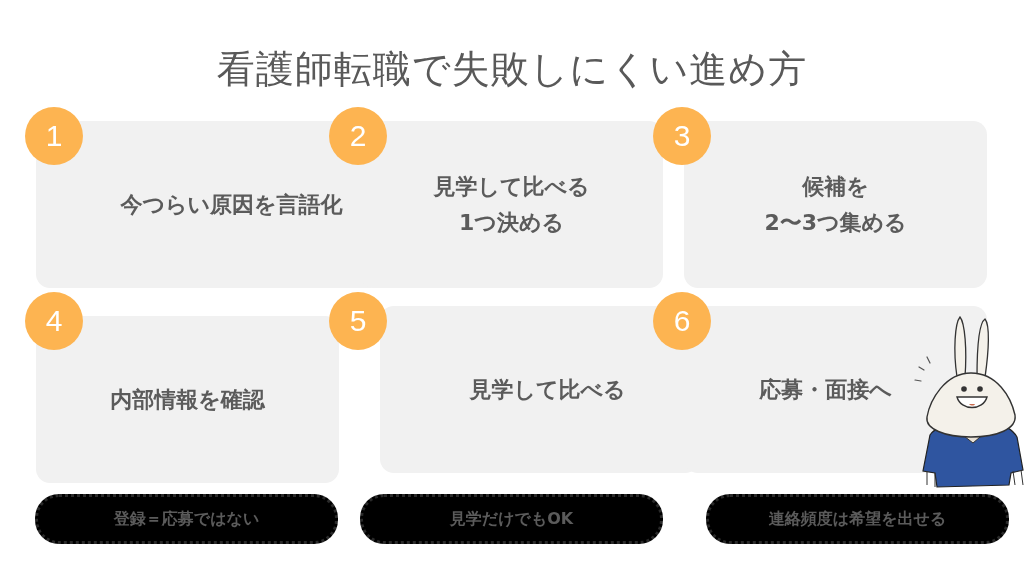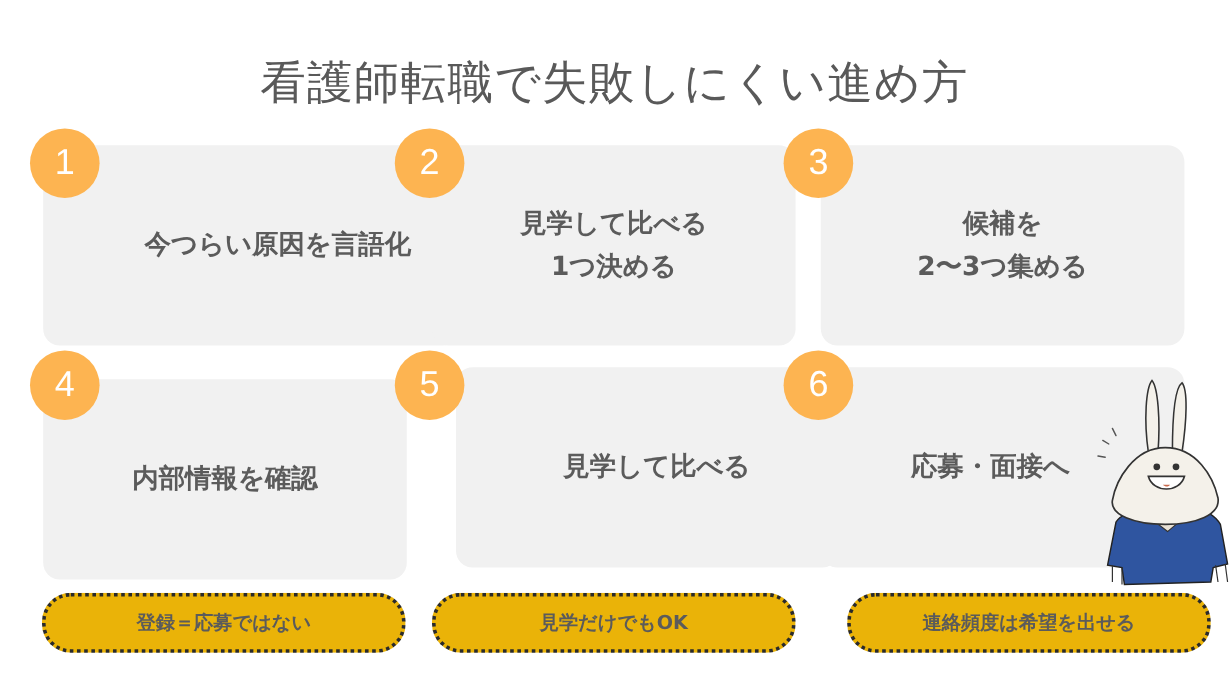--- a/index.html
+++ b/index.html
@@ -28,21 +28,21 @@
   .badge {
     position: absolute; width: 58px; height: 58px; border-radius: 50%;
     background: #fdb451; color: #ffffff;
     font-family: "Liberation Sans", sans-serif;
     font-size: 30px; font-weight: normal;
     display: flex; align-items: center; justify-content: center;
   }
   .pill {
     position: absolute; width: 297px; height: 44px;
     border: 3px dotted #2a2a2a; border-radius: 24px;
-    background: #eab308;
+    background: #000000;
     display: flex; align-items: center; justify-content: center;
     font-size: 16px; font-weight: bold; color: #5b5b5b;
   }
   .mascot { position: absolute; left: 905px; top: 305px; width: 119px; height: 185px; }
 </style>
 </head>
 <body>
 
 <div class="title">看護師転職で失敗しにくい進め方</div>
 

